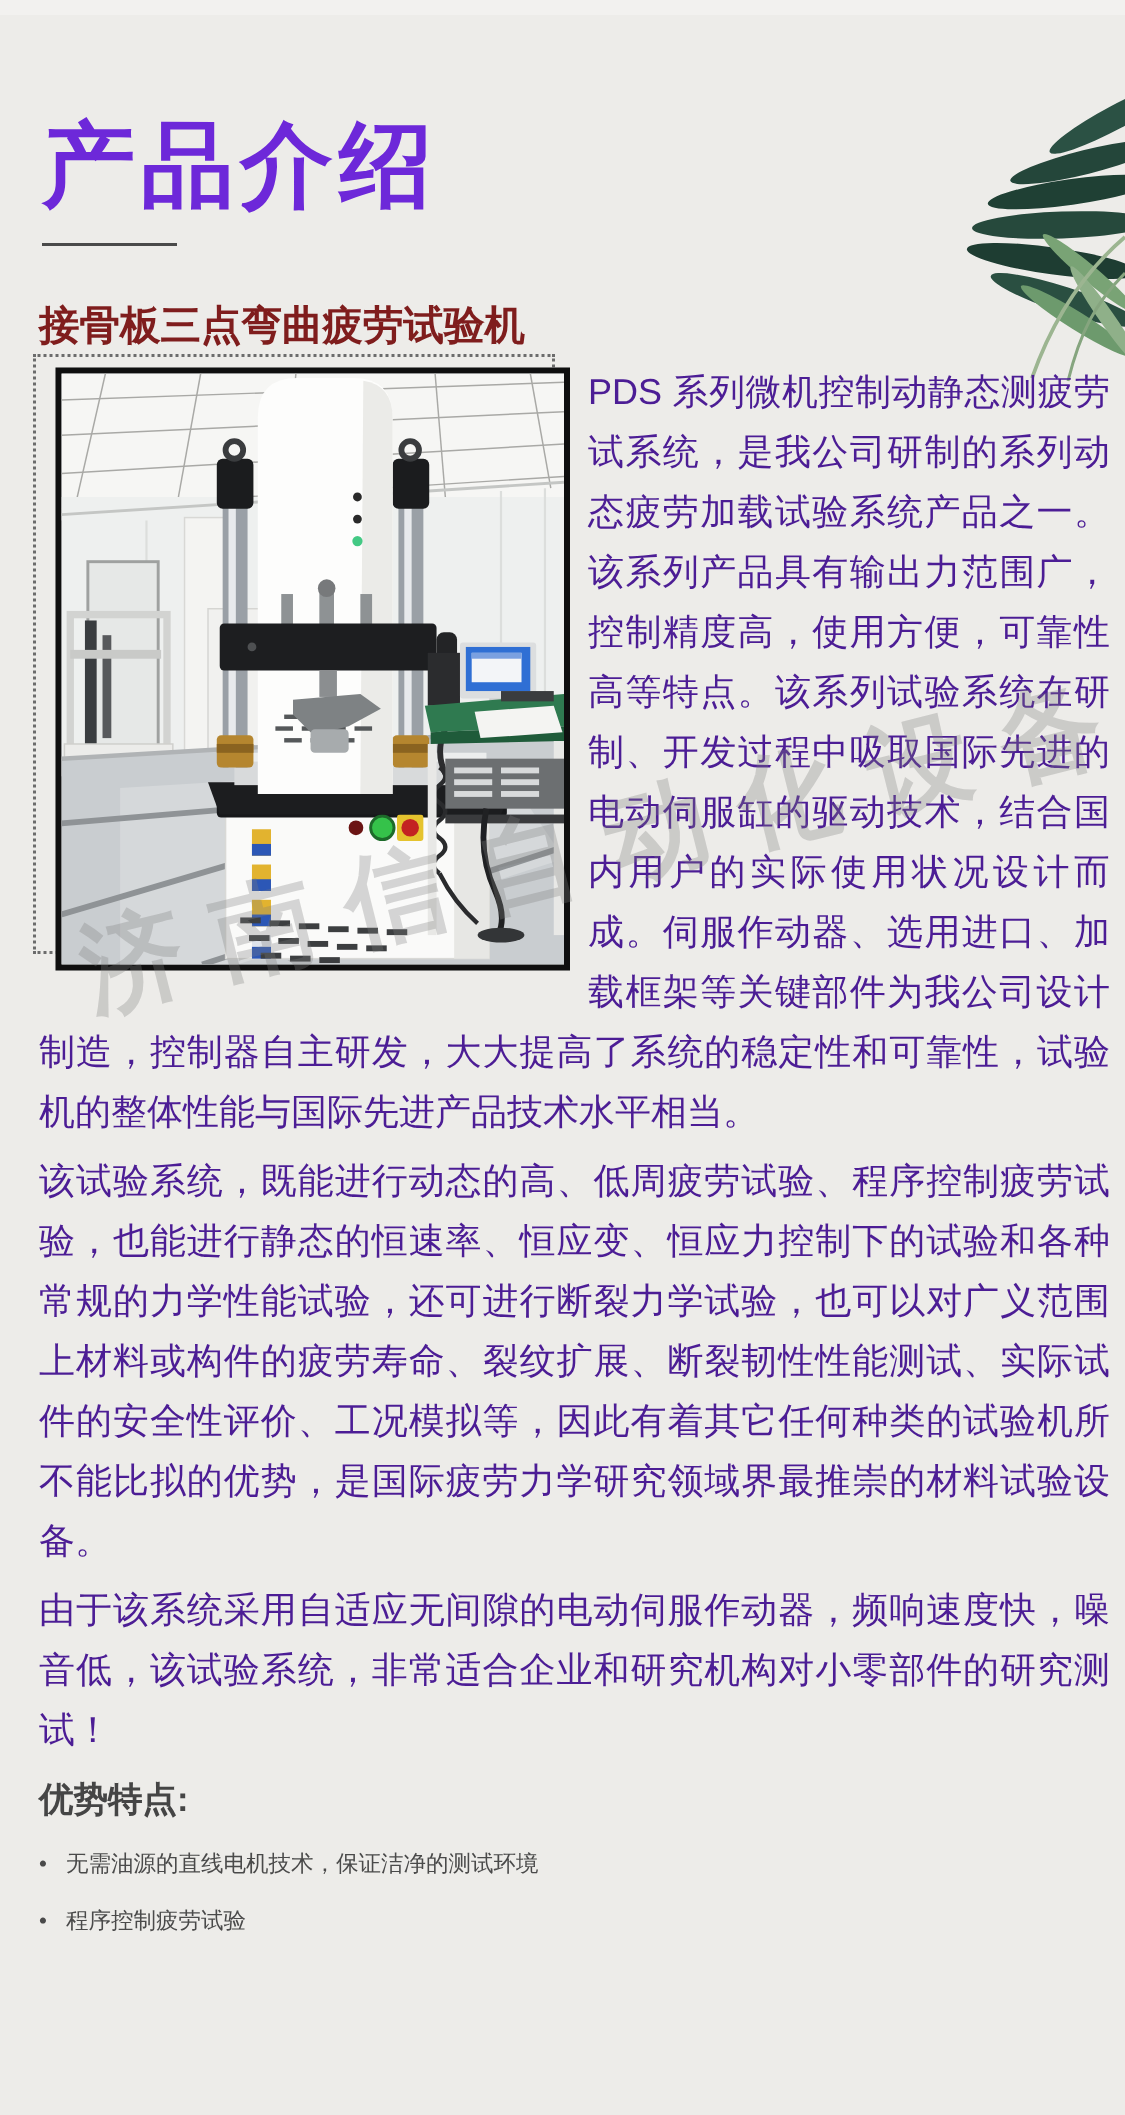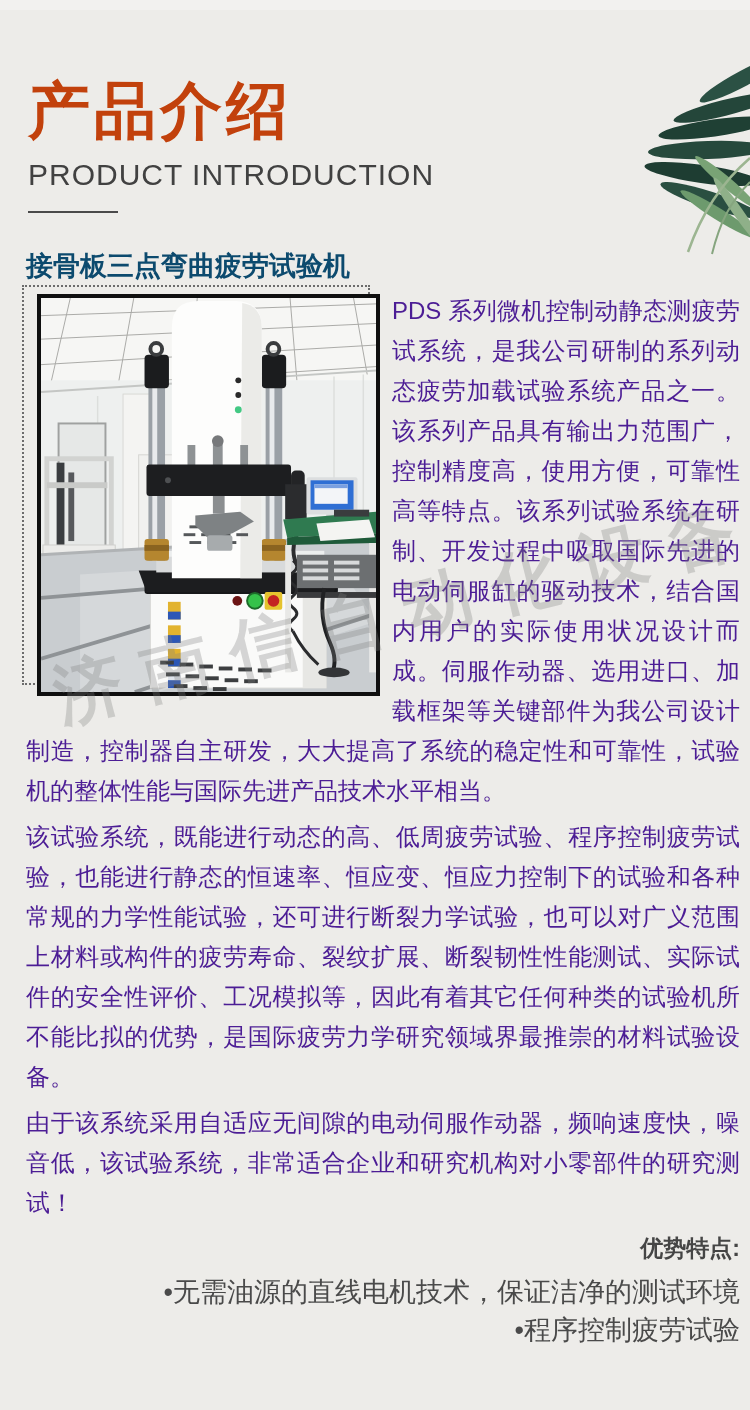--- a/index.html
+++ b/index.html
@@ -8,67 +8,66 @@
     height:1410px; overflow:hidden; position:relative;
     background:#edece9;
     font-family:"Liberation Sans","DejaVu Sans",sans-serif;
     color:#4b4b4b;
   }
   .top-strip { height:10px; background:#f2f1ef; }
 
   
   .header { position:relative; padding:70px 0 0 28px; }
   .page-title {
-    font-size:62px; line-height:62px; font-weight:900; color:#c2410c;
+    font-size:62px; line-height:62px; font-weight:900; color:#6d28d9;
     letter-spacing:4px; font-family:"Liberation Sans","DejaVu Sans",sans-serif;
   }
   .page-subtitle {
     margin-top:17px; font-size:30px; line-height:32px; color:#414141;
     letter-spacing:1px; font-weight:400;
   }
   .title-divider { margin-top:20px; width:90px; height:2px; background:#4a4a4a; }
 
   .leaf-wrap { position:absolute; top:52px; right:0; width:128px; height:195px; overflow:visible; pointer-events:none; }
 
   
   .content { padding:0 10px 0 26px; }
   .section-heading {
-    margin:36px 0 0; font-size:27px; line-height:34px; font-weight:700; color:#0c4a6e;
+    margin:36px 0 0; font-size:27px; line-height:34px; font-weight:700; color:#7f1d1d;
   }
   .intro { position:relative; padding-top:8px; }
   .dotted-frame {
     position:absolute; left:-4px; top:2px; width:348px; height:400px;
     border:2px dotted #6c6c6c; z-index:0;
   }
   .photo {
     float:left; width:343px; height:402px; margin:3px 12px 6px 11px;
     border:4px solid #0f0f0f; background:#dfe1e2; position:relative; z-index:1;
   }
   .photo svg { display:block; width:100%; height:100%; }
   .watermark {
     position:absolute; left:30px; top:370px; z-index:3;
     font-size:68px; font-weight:700; letter-spacing:22px; white-space:nowrap;
     color:rgba(125,125,125,0.30); transform:rotate(-14deg); transform-origin:left center;
     pointer-events:none;
   }
   .body-text { font-size:24px; line-height:40px; color:#4c1d95; text-align:justify; margin-bottom:6px; }
-  .features { margin-top:10px;text-align:right; }
+  .features { margin-top:10px; }
   .features-heading { font-size:23px; line-height:30px; font-weight:700; color:#454545; margin-bottom:10px; }
   .feature-list { list-style:none; }
-  .feature-item { font-size:27px; line-height:38px; color:#4a4a4a;margin-left:45px; }
+  .feature-item { font-size:15px; line-height:38px; color:#4a4a4a; }
   .feature-item .bullet { display:inline-block; width:18px; color:#4a4a4a; }
 </style>
 </head>
 <body>
 
 <div class="top-strip"></div>
 
 <div class="header">
   <div class="page-title">产品介绍</div>
-  <div class="page-subtitle">PRODUCT INTRODUCTION</div>
   <div class="title-divider"></div>
 
   <div class="leaf-wrap">
     <svg viewBox="0 0 128 195" width="128" height="195">
       <g>
 
         <ellipse cx="122" cy="16" rx="50" ry="8" transform="rotate(-28 122 16)" fill="#2b5144"></ellipse>
         <ellipse cx="102" cy="46" rx="52" ry="8" transform="rotate(-14 102 46)" fill="#24463a"></ellipse>
         <ellipse cx="92" cy="66" rx="56" ry="8.5" transform="rotate(-8 92 66)" fill="#1f4034"></ellipse>
         <ellipse cx="86" cy="88" rx="60" ry="9" transform="rotate(-2 86 88)" fill="#26493c"></ellipse>

